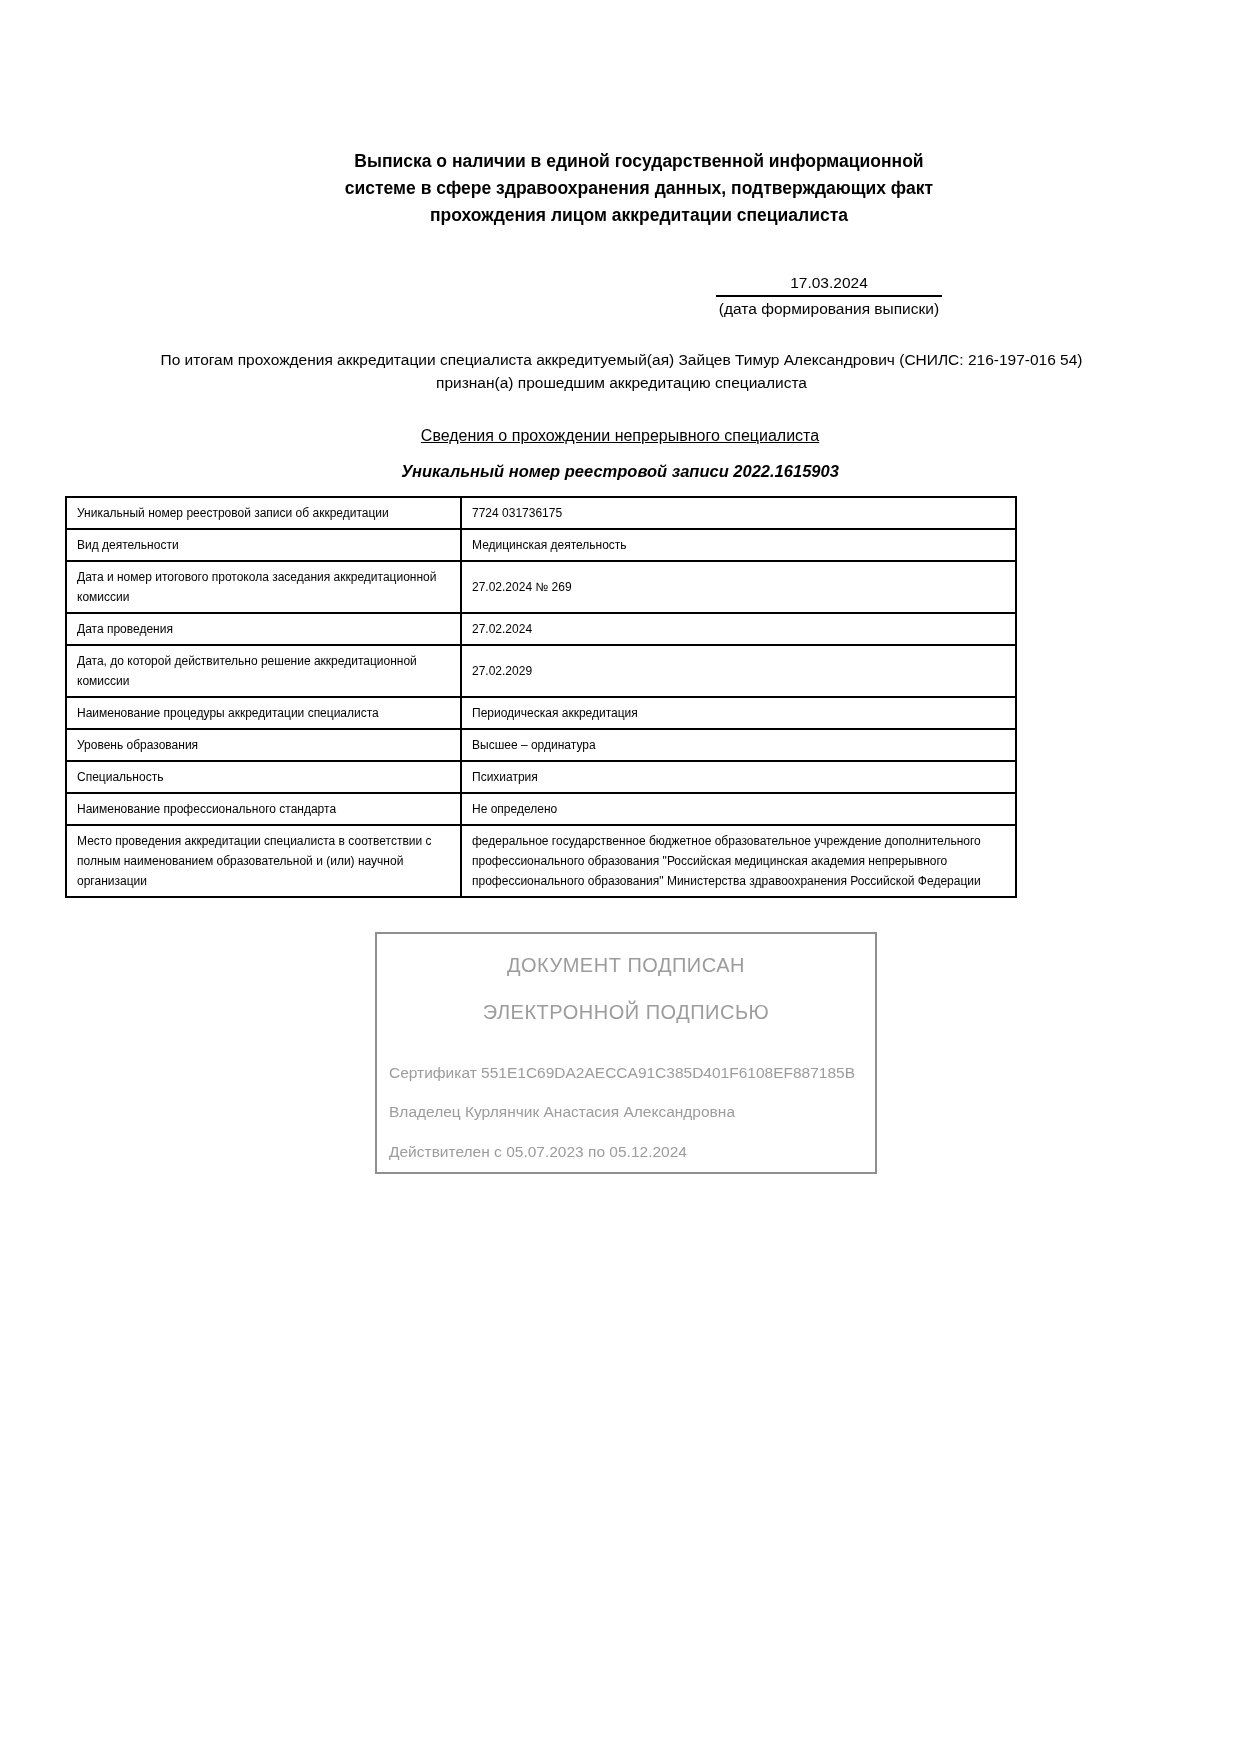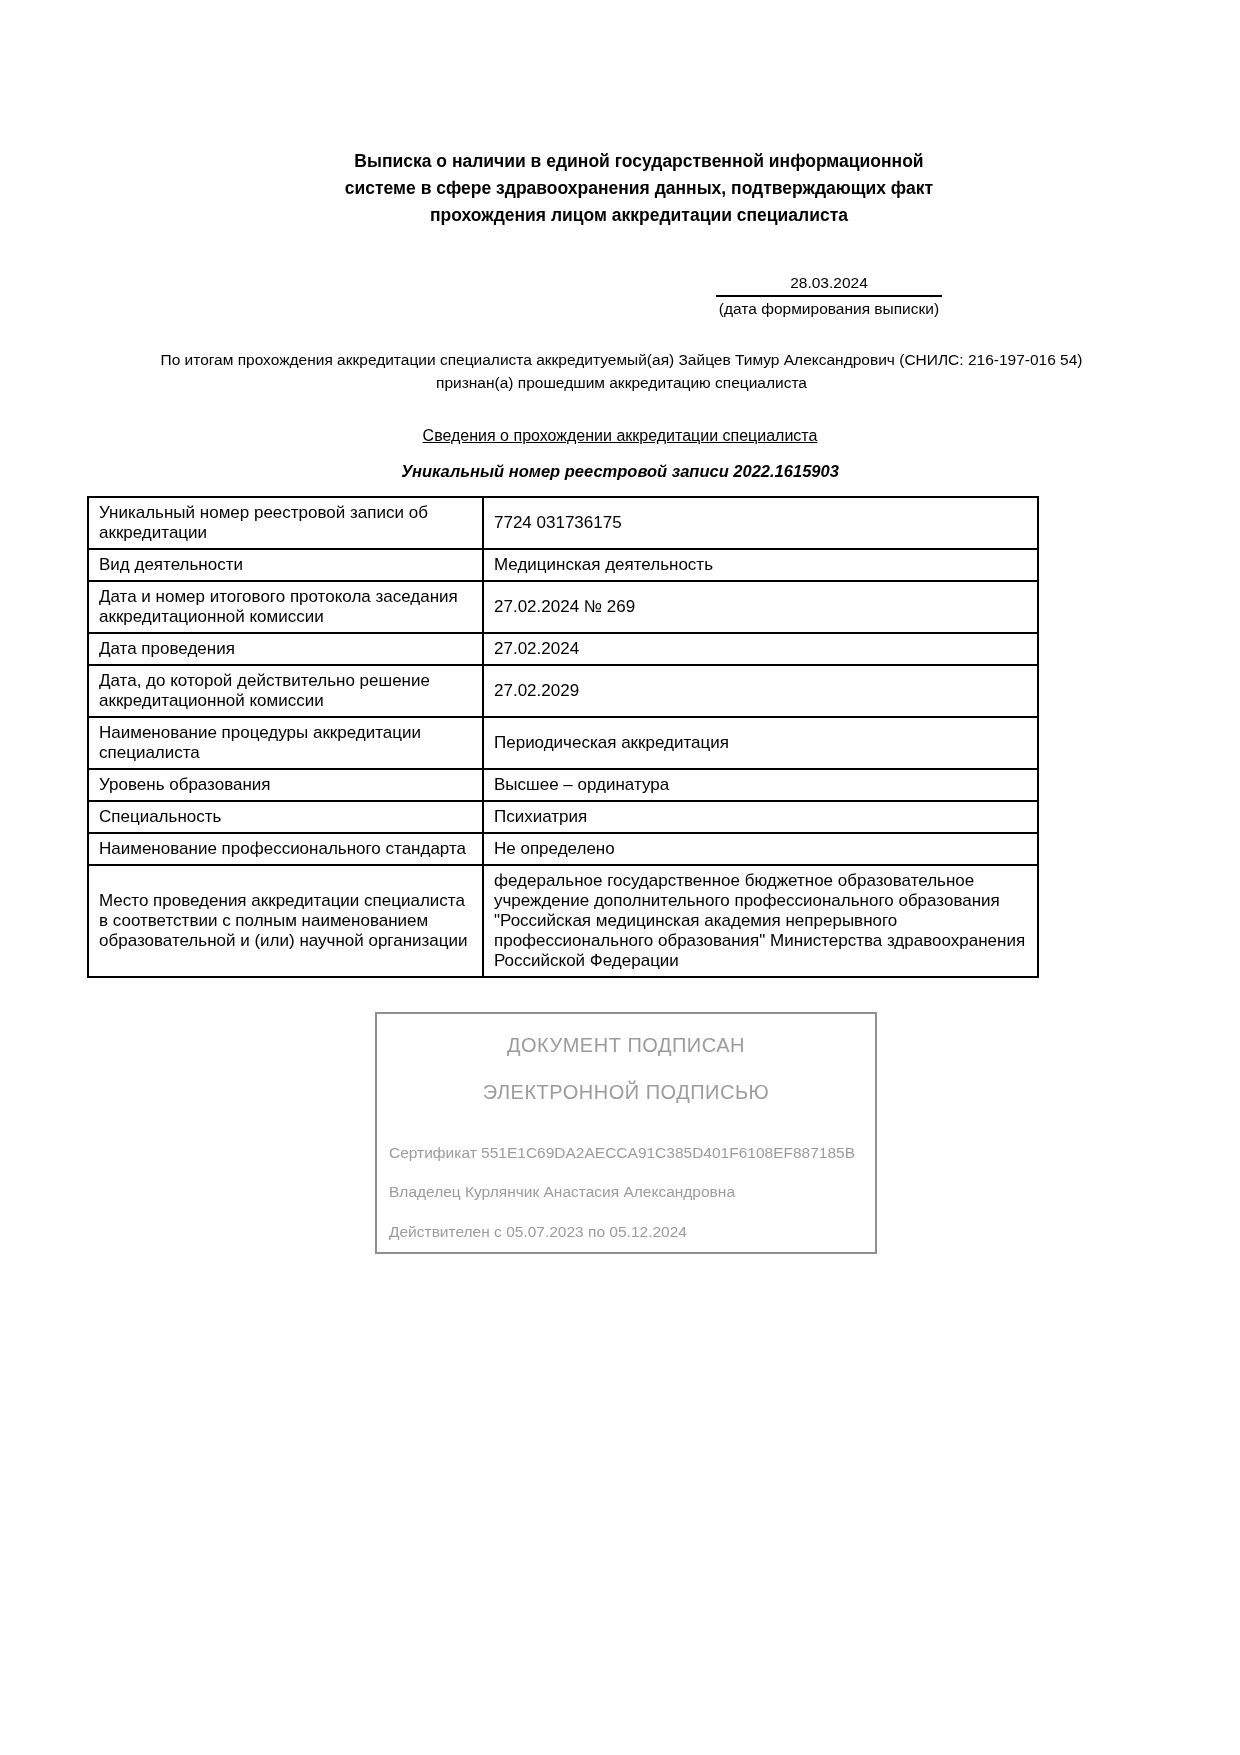--- a/index.html
+++ b/index.html
@@ -44,26 +44,26 @@
     text-decoration: underline;
   }
   .record-line {
     margin-top: 17px;
     text-align: center;
     font-size: 16.5px;
     font-weight: bold;
     font-style: italic;
   }
   table.acc {
-    margin: 15px 0 0 87px;
+    margin: 15px 0 0 65px;
     width: 952px;
     border-collapse: collapse;
     table-layout: fixed;
     border: 2px solid #000;
-    font-size: 17px;
+    font-size: 12px;
   }
   table.acc td {
     border: 2px solid #000;
     padding: 5px 10px;
     line-height: 20px;
     vertical-align: middle;
     word-wrap: break-word;
   }
   .sig-box {
     box-sizing: border-box;
@@ -86,30 +86,30 @@
 
 <div class="page">
 
   <div class="doc-title">
     <div>Выписка о наличии в единой государственной информационной</div>
     <div>системе в сфере здравоохранения данных, подтверждающих факт</div>
     <div>прохождения лицом аккредитации специалиста</div>
   </div>
 
   <div class="date-block">
-    <div class="date-value">28.03.2024</div>
+    <div class="date-value">17.03.2024</div>
     <div class="date-caption">(дата формирования выписки)</div>
   </div>
 
   <div class="intro">
     <div>По итогам прохождения аккредитации специалиста аккредитуемый(ая) Зайцев Тимур Александрович (СНИЛС: 216-197-016 54)</div>
     <div>признан(а) прошедшим аккредитацию специалиста</div>
   </div>
 
-  <div class="subtitle">Сведения о прохождении аккредитации специалиста</div>
+  <div class="subtitle">Сведения о прохождении непрерывного специалиста</div>
 
   <div class="record-line">Уникальный номер реестровой записи 2022.1615903</div>
 
   <table class="acc">
     <colgroup>
       <col style="width:395px">
       <col>
     </colgroup>
     <tbody>
         <tr>

